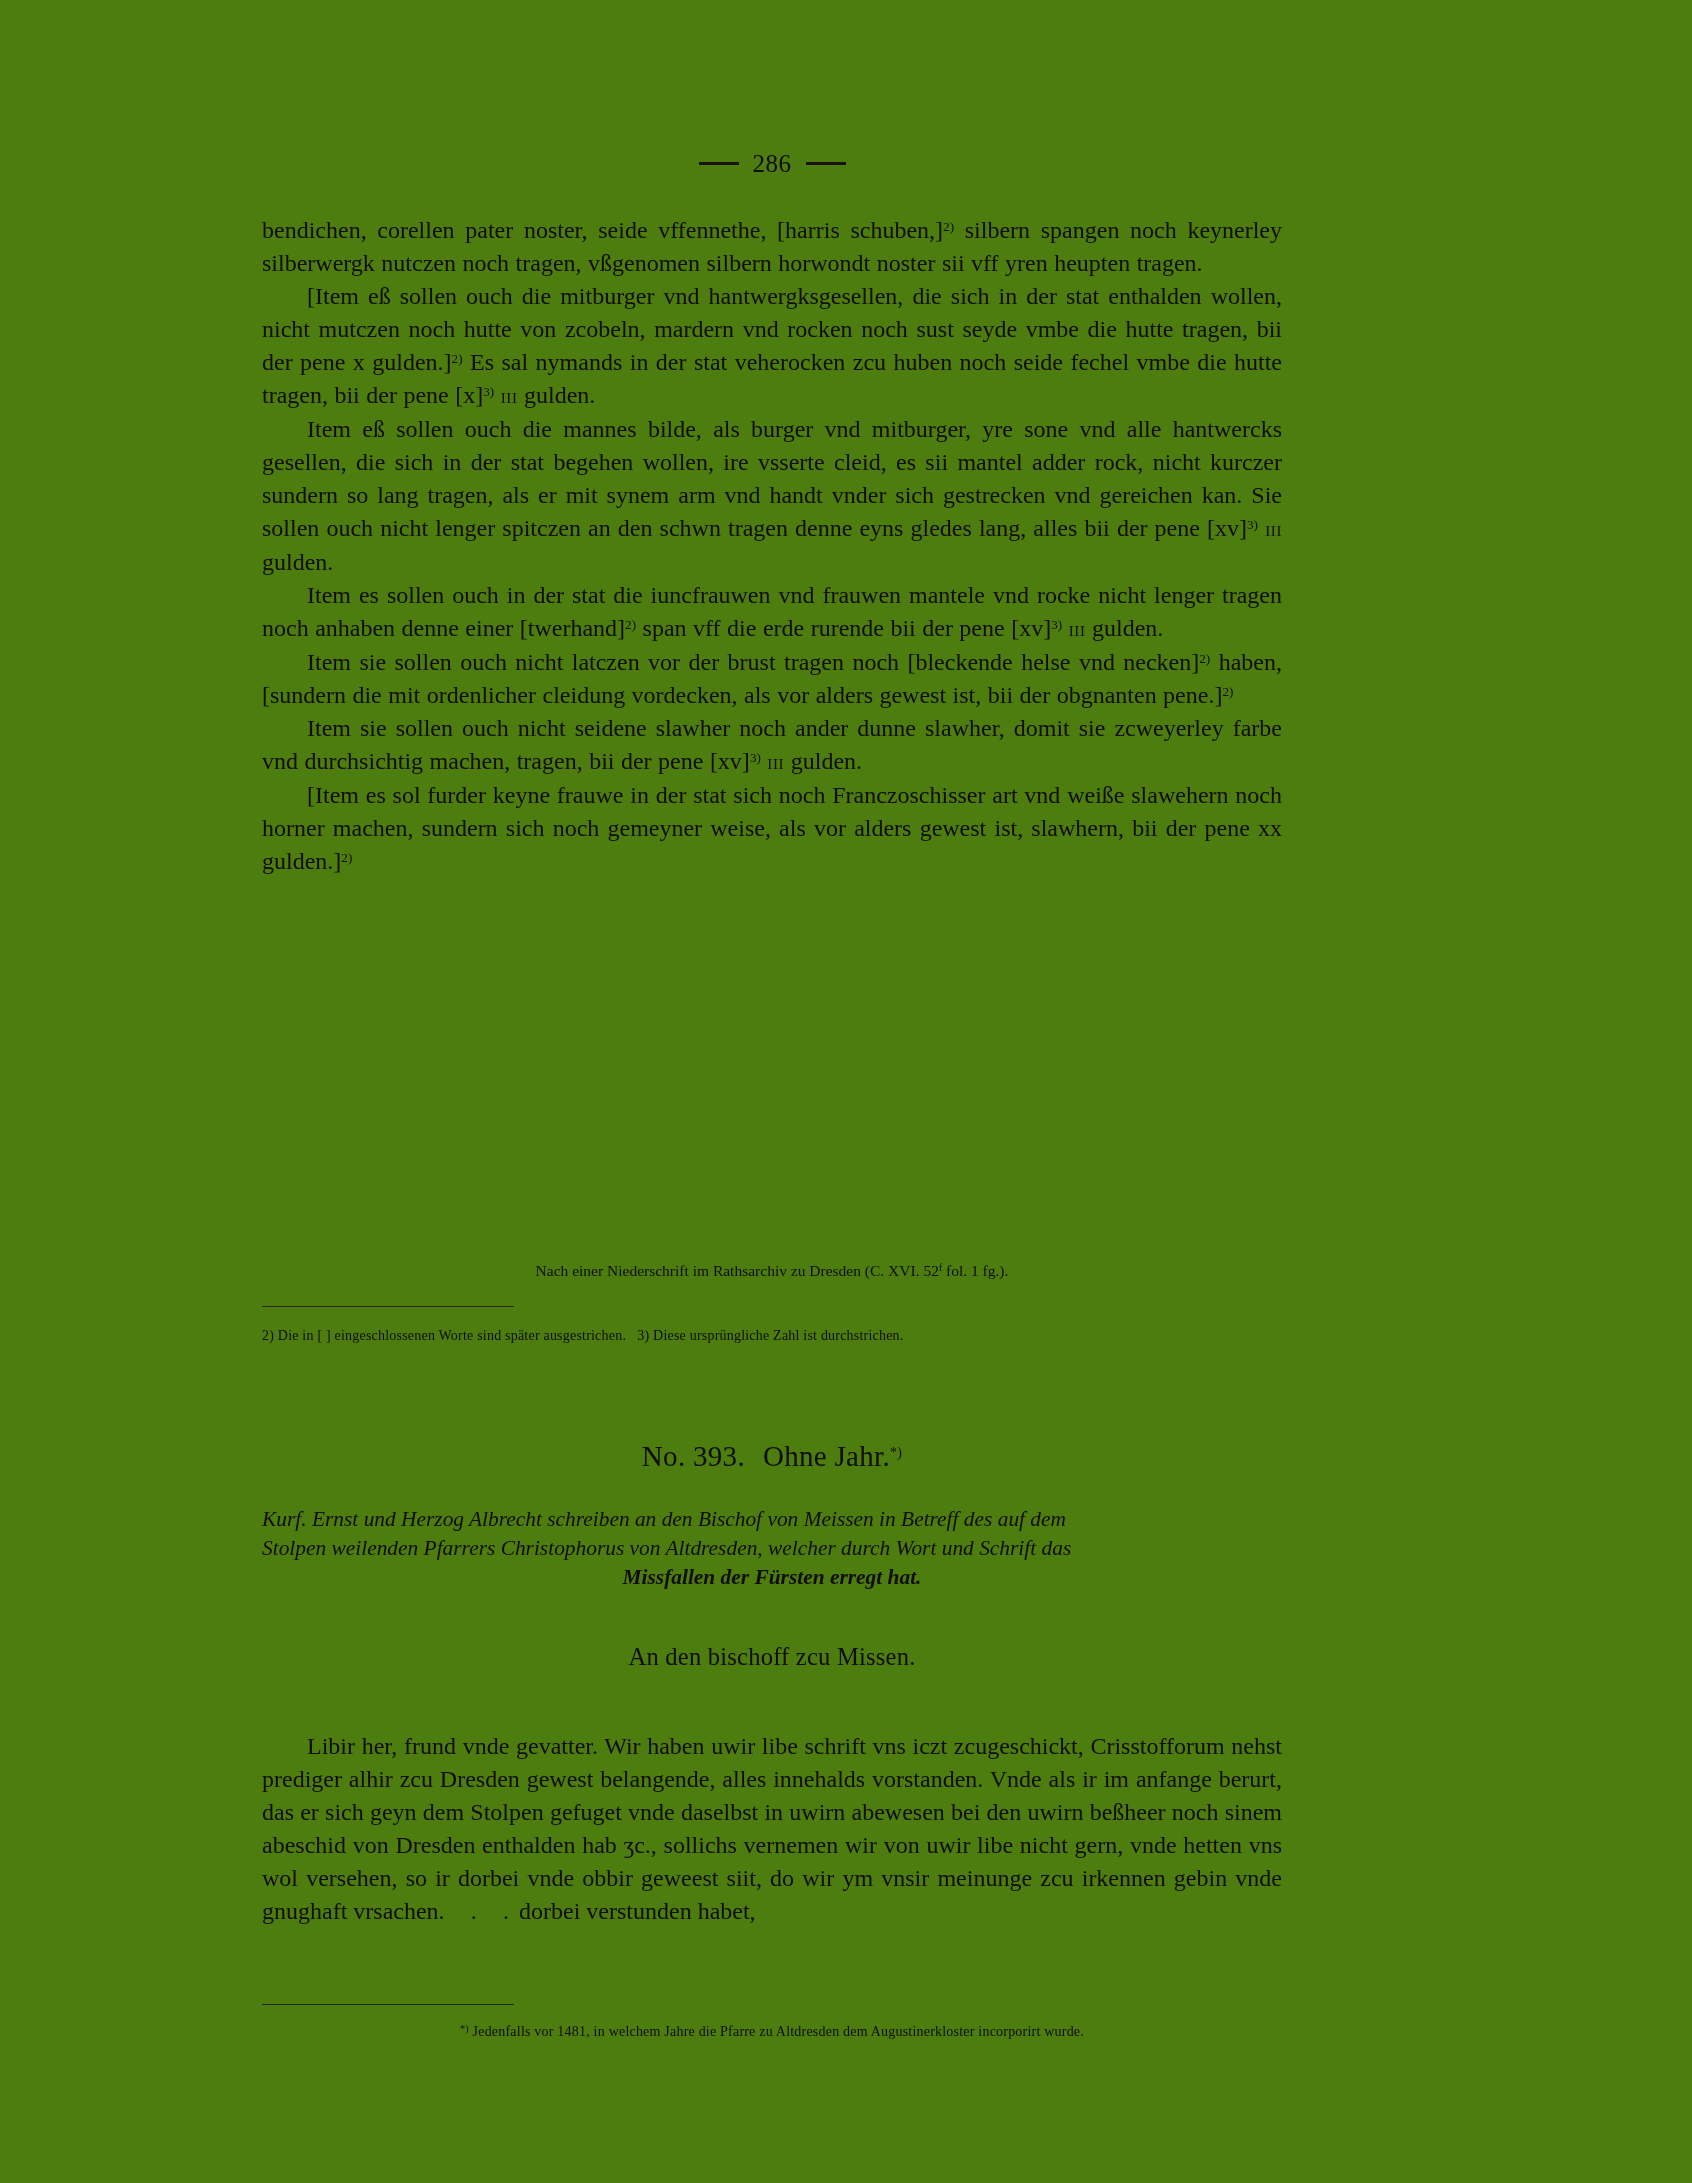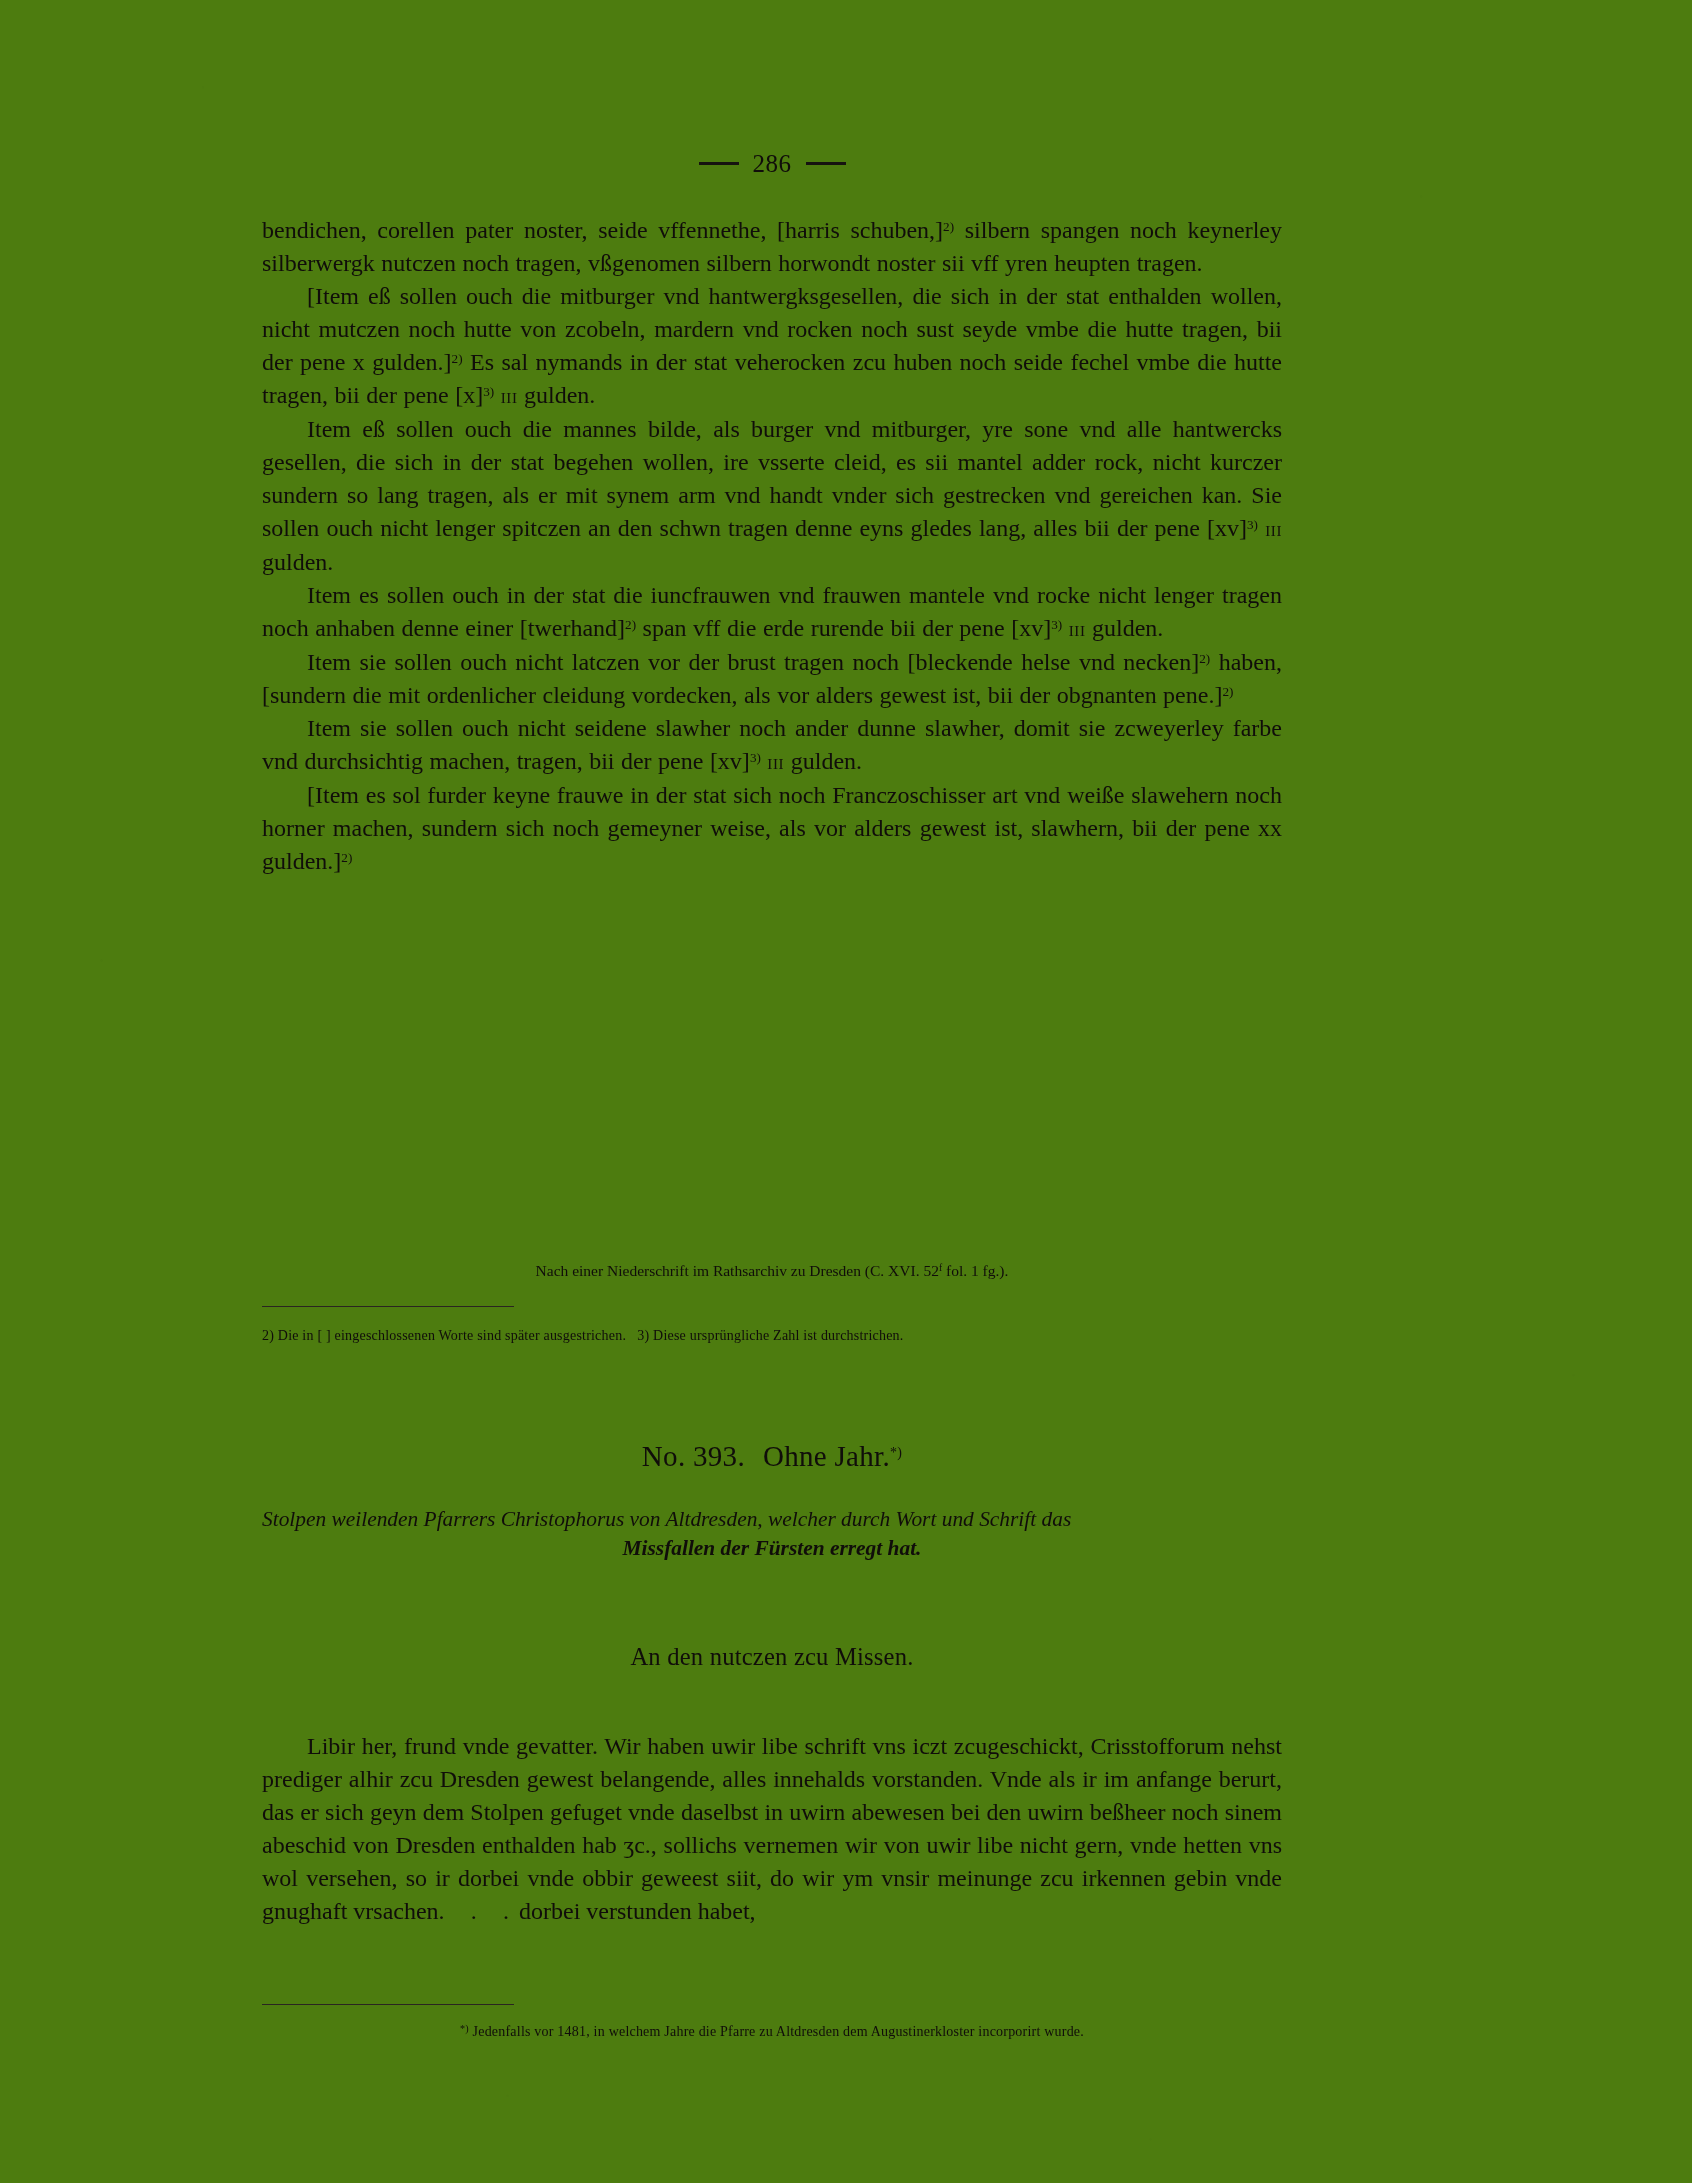--- a/index.html
+++ b/index.html
@@ -250,25 +250,26 @@
       &nbsp;
       <span>3)</span>
       <span>Diese ursprüngliche Zahl ist durchstrichen.</span>
     </div>
 
     <div class="doc-head">
       <span>No. 393.</span><span class="gap"></span><span>Ohne Jahr.</span><sup>*)</sup>
     </div>
 
     <div class="regest">
+      <span class="l1">Kurf. Ernst und Herzog Albrecht schreiben an den Bischof von Meissen in Betreff des auf dem</span>
       <span class="l2">Stolpen weilenden Pfarrers Christophorus von Altdresden, welcher durch Wort und Schrift das</span>
       <span class="l3">Missfallen der Fürsten erregt hat.</span>
     </div>
 
-    <div class="address">An den nutczen zcu Missen.</div>
+    <div class="address">An den bischoff zcu Missen.</div>
 
     <div class="letter">
       <p><span>Libir her, frund vnde gevatter. Wir haben uwir libe schrift vns iczt zcugeschickt, Crisstofforum nehst prediger alhir zcu Dresden gewest belangende, alles innehalds vorstanden. Vnde als ir im anfange berurt, das er sich geyn dem Stolpen gefuget vnde daselbst in uwirn abewesen bei den uwirn beßheer noch sinem abeschid von Dresden enthalden hab ʒc., sollichs vernemen wir von uwir libe nicht gern, vnde hetten vns wol versehen, so ir dorbei vnde obbir geweest siit, do wir ym vnsir meinunge zcu irkennen gebin vnde gnughaft vrsachen</span><span class="ellip">. . .</span><span>dorbei verstunden habet,</span></p>
     </div>
 
     <div class="fn-rule-bot"></div>
     <div class="fn-bot">
       <sup>*)</sup>
       <span>Jedenfalls vor 1481, in welchem Jahre die Pfarre zu Altdresden dem Augustinerkloster incorporirt wurde.</span>
     </div>

